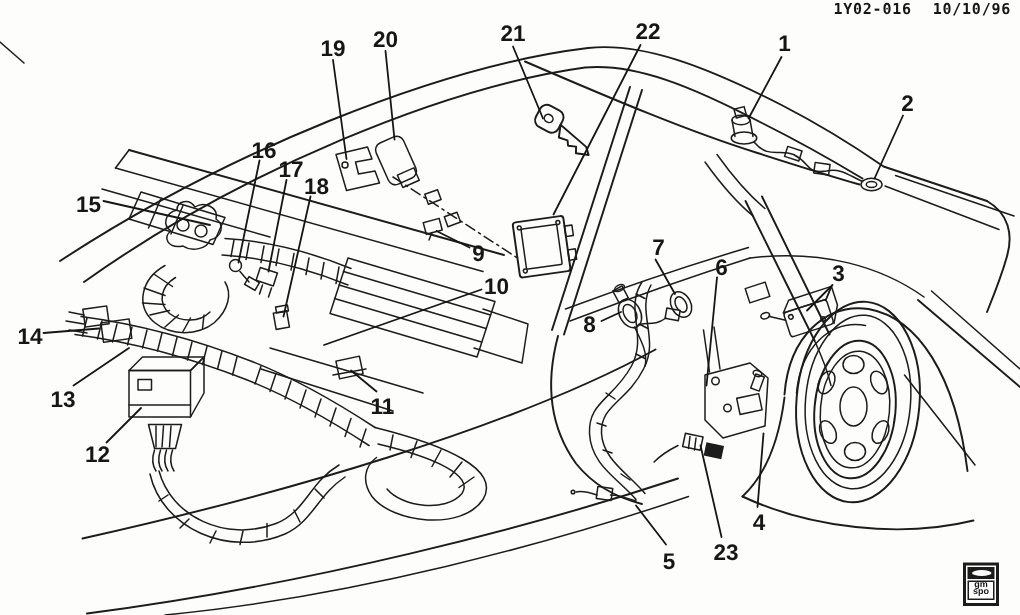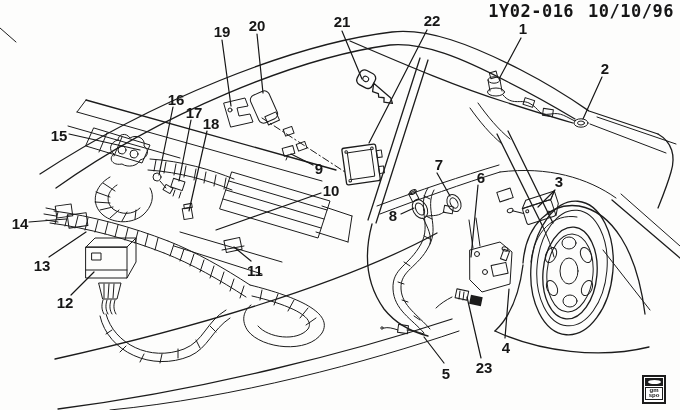--- a/index.html
+++ b/index.html
@@ -1,20 +1,20 @@
 <!DOCTYPE html>
 <html><head>
 <meta charset="utf-8">
 <style>
   html,body{margin:0;padding:0;background:#e8e8e8;}
   .page{position:relative;width:680px;height:410px;background:#fdfdfc;overflow:hidden;
         font-family:"Liberation Sans",sans-serif;}
   .art{position:absolute;left:0;top:0;}
   .hdr{position:absolute;top:1px;right:6px;font-family:"DejaVu Sans Mono",monospace;
-       font-weight:bold;font-size:17px;color:#161616;letter-spacing:.5px;white-space:nowrap;}
+       font-weight:bold;font-size:10px;color:#161616;letter-spacing:.5px;white-space:nowrap;}
   .hdr .date{margin-left:14px;}
   .logo{position:absolute;left:642px;top:375px;width:24px;height:29px;border:2px solid #1c1c1c;
         background:#fff;box-sizing:border-box;padding:1px;}
   .logo-top{height:8px;background:#1c1c1c;display:flex;align-items:center;justify-content:center;}
   .logo-ellipse{width:13px;height:4px;background:#fff;border-radius:50%;}
   .logo-txt{margin-top:1px;border:1px solid #1c1c1c;text-align:center;font-weight:bold;
             font-size:6px;line-height:5px;color:#161616;padding:0 0 1px 0;}
   svg text{font-family:"Liberation Sans",sans-serif;font-weight:bold;font-size:15px;fill:#161616;}
   .ln{stroke:#1c1c1c;fill:none;stroke-width:1.3;stroke-linecap:round;stroke-linejoin:round;}
   .th{stroke:#1c1c1c;fill:none;stroke-width:1;stroke-linecap:round;stroke-linejoin:round;}

